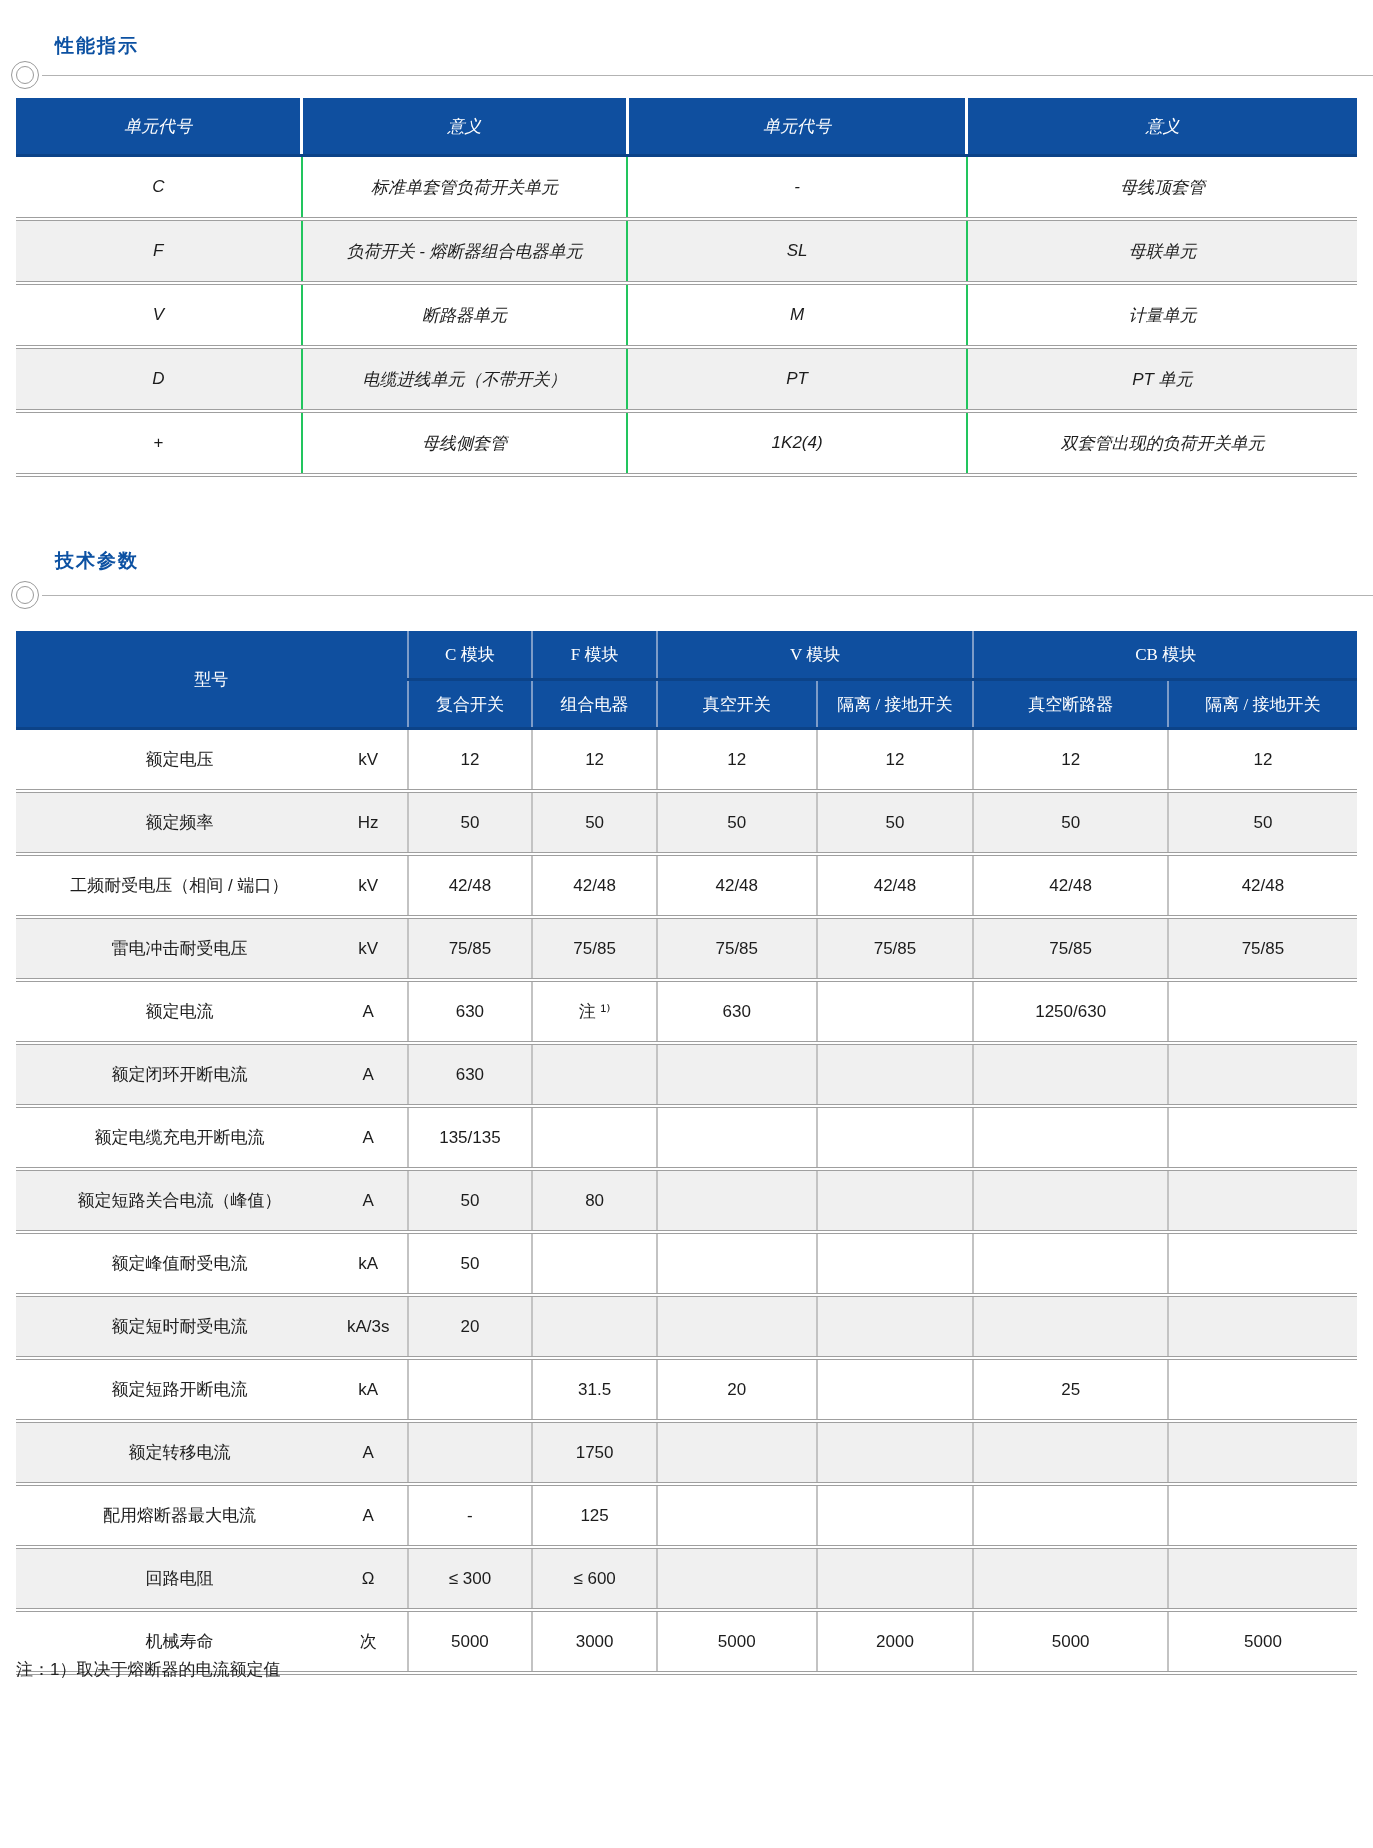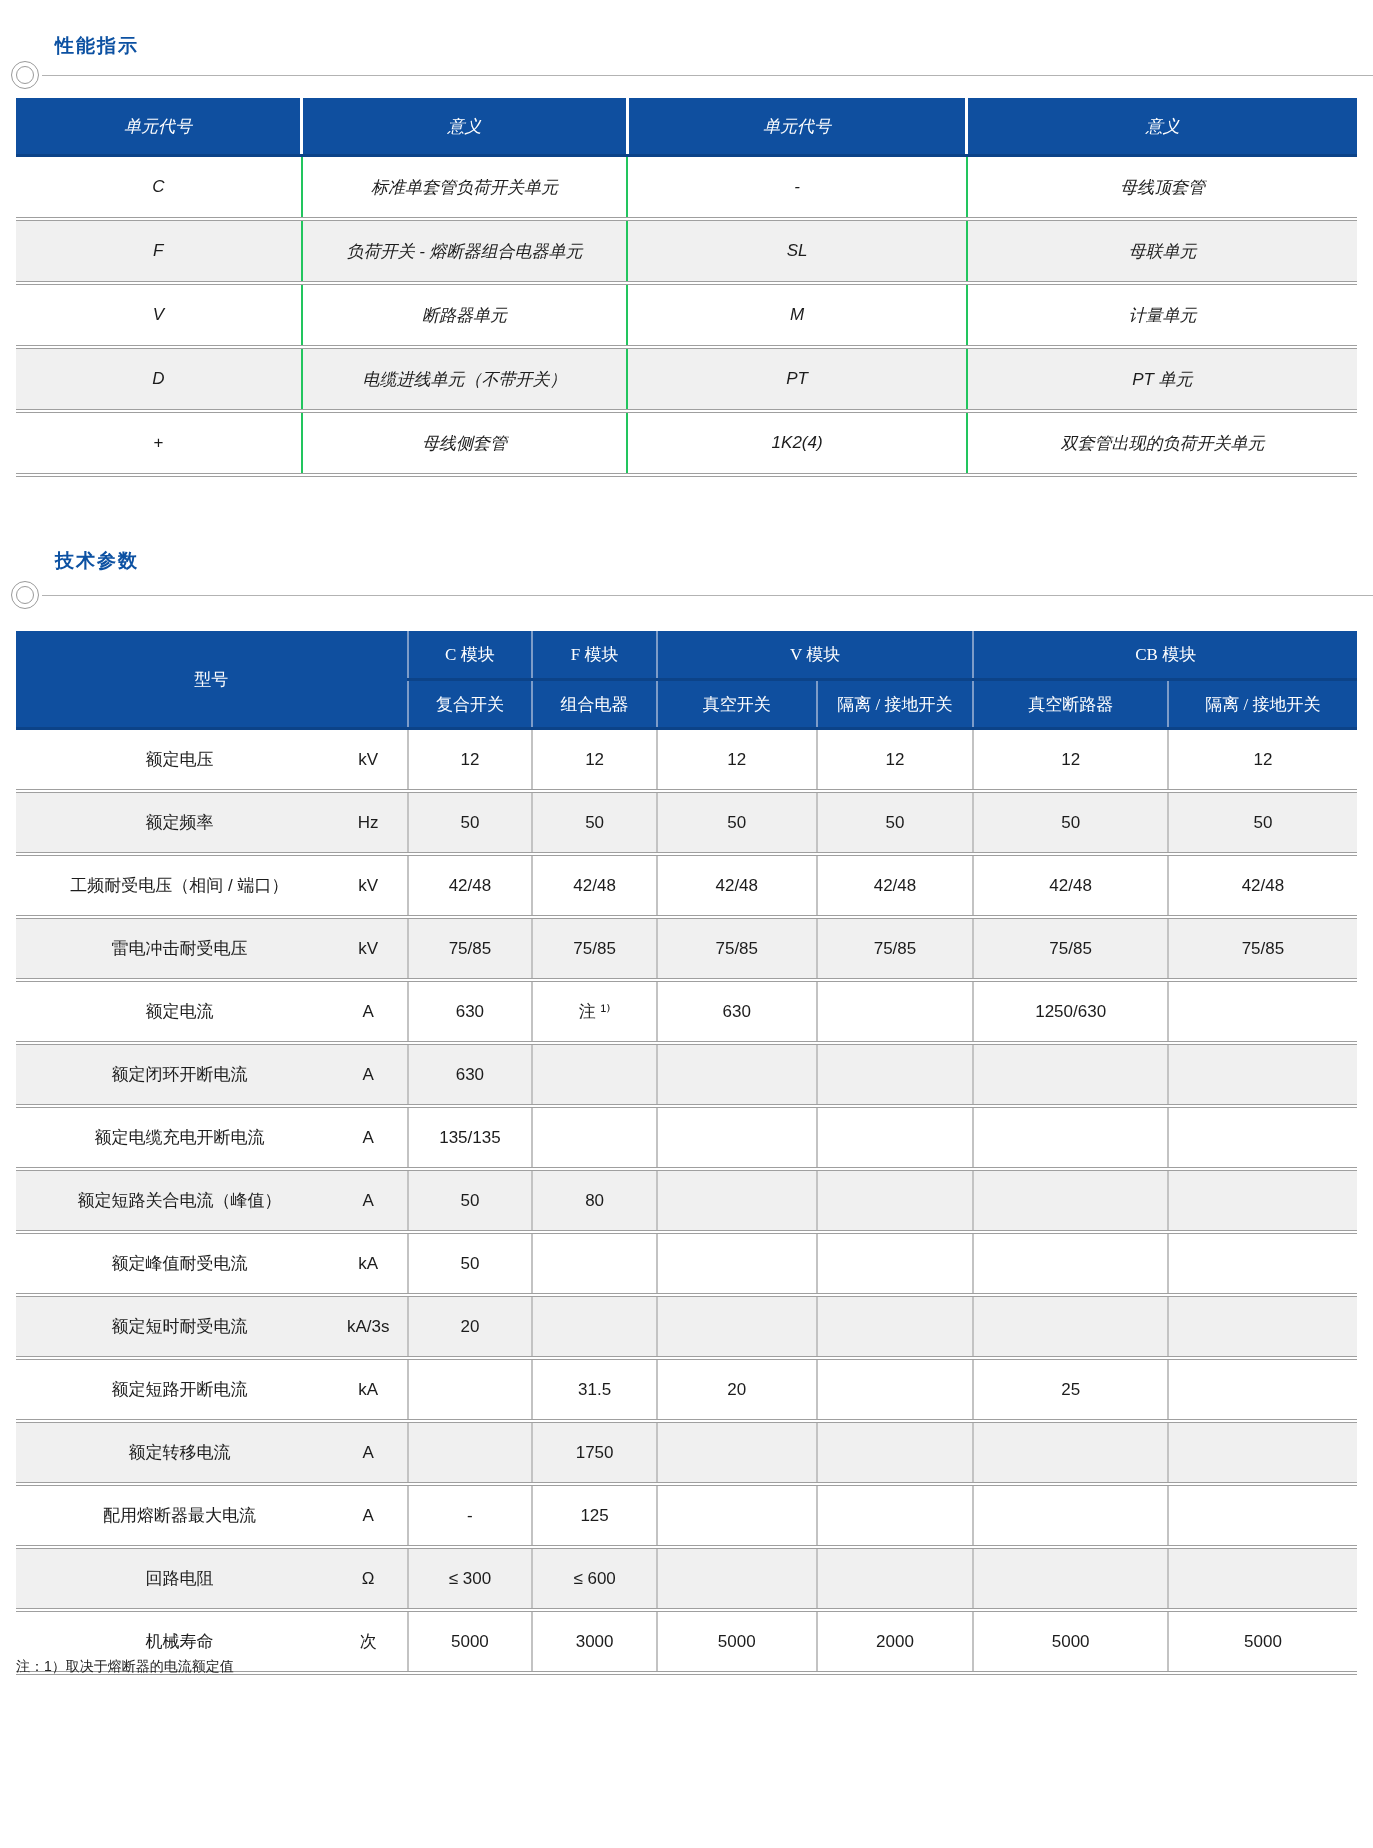--- a/index.html
+++ b/index.html
@@ -60,21 +60,21 @@
   #table2 thead tr.row2 th { height:44px; }
   #table2 thead th.bl { border-left:2px solid #7d9cc8; }
   #table2 thead tr.row2 th { border-top:2px solid #7d9cc8;text-align:center; }
   #table2 tbody td { height:57px; }
   #table2 tbody td.name { text-align:center; padding-left:14px; }
   #table2 tbody td.val { border-left:2px solid #c3c3c3; }
   #table2 tbody td.val:last-child { border-right:0; }
 
   
   #footnote {
-    position:absolute; left:16px; top:1658px; font-size:14px; color:#222222;
+    position:absolute; left:16px; top:1658px; font-size:17px; color:#222222;
   }
 </style>
 </head>
 <body>
 
 <div class="section-heading" id="h1-title">性能指示</div>
 <div class="ring" id="ring1"></div>
 <div class="divider-line" id="line1"></div>
 
 <table id="table1">

